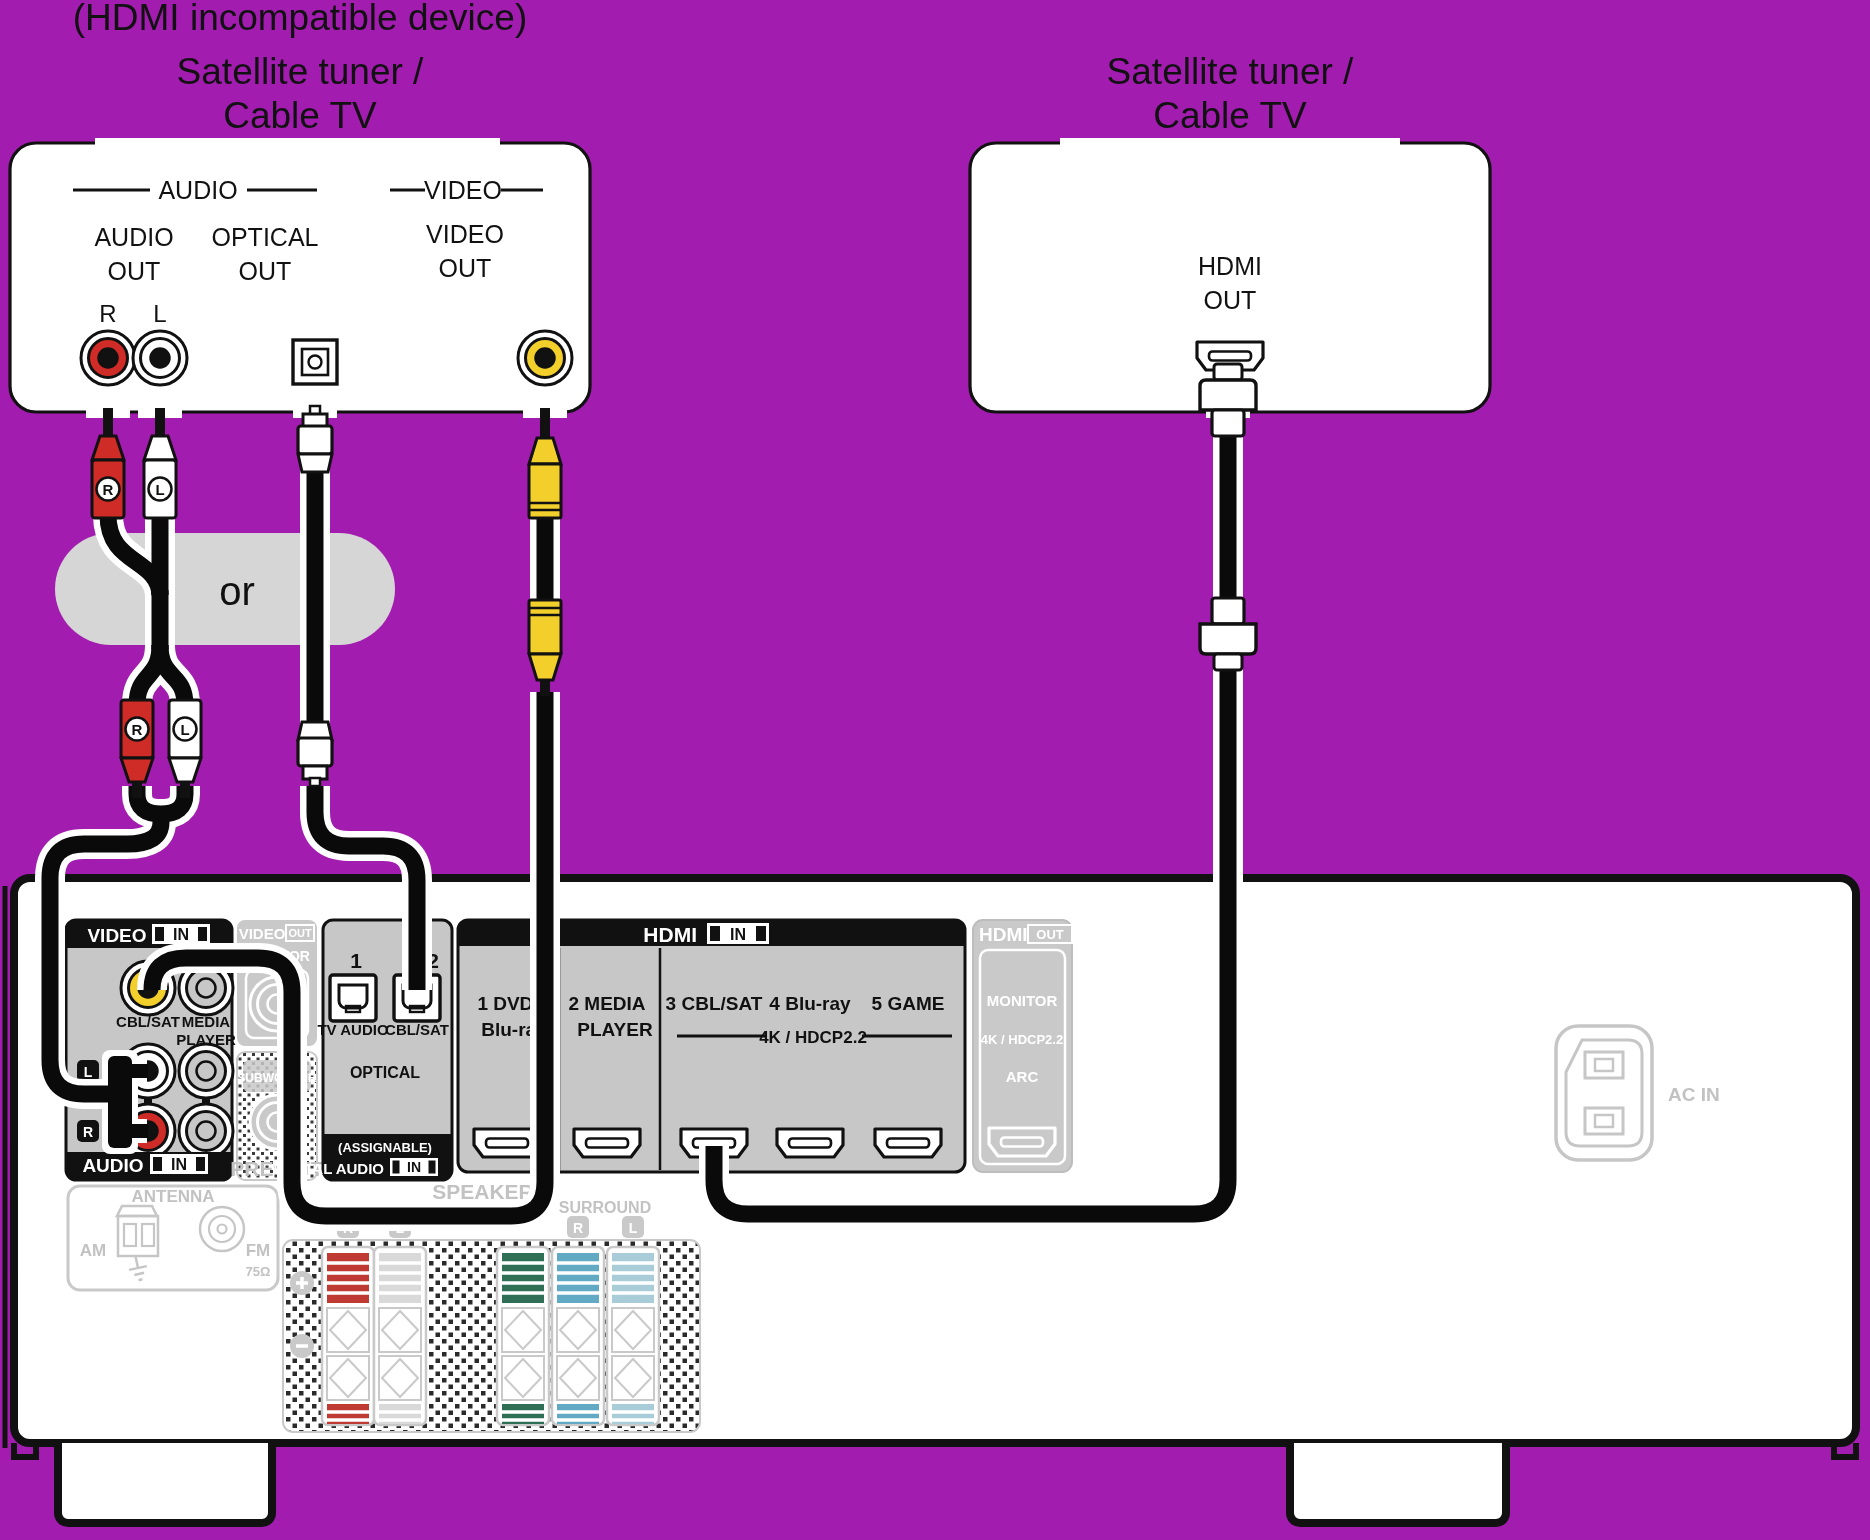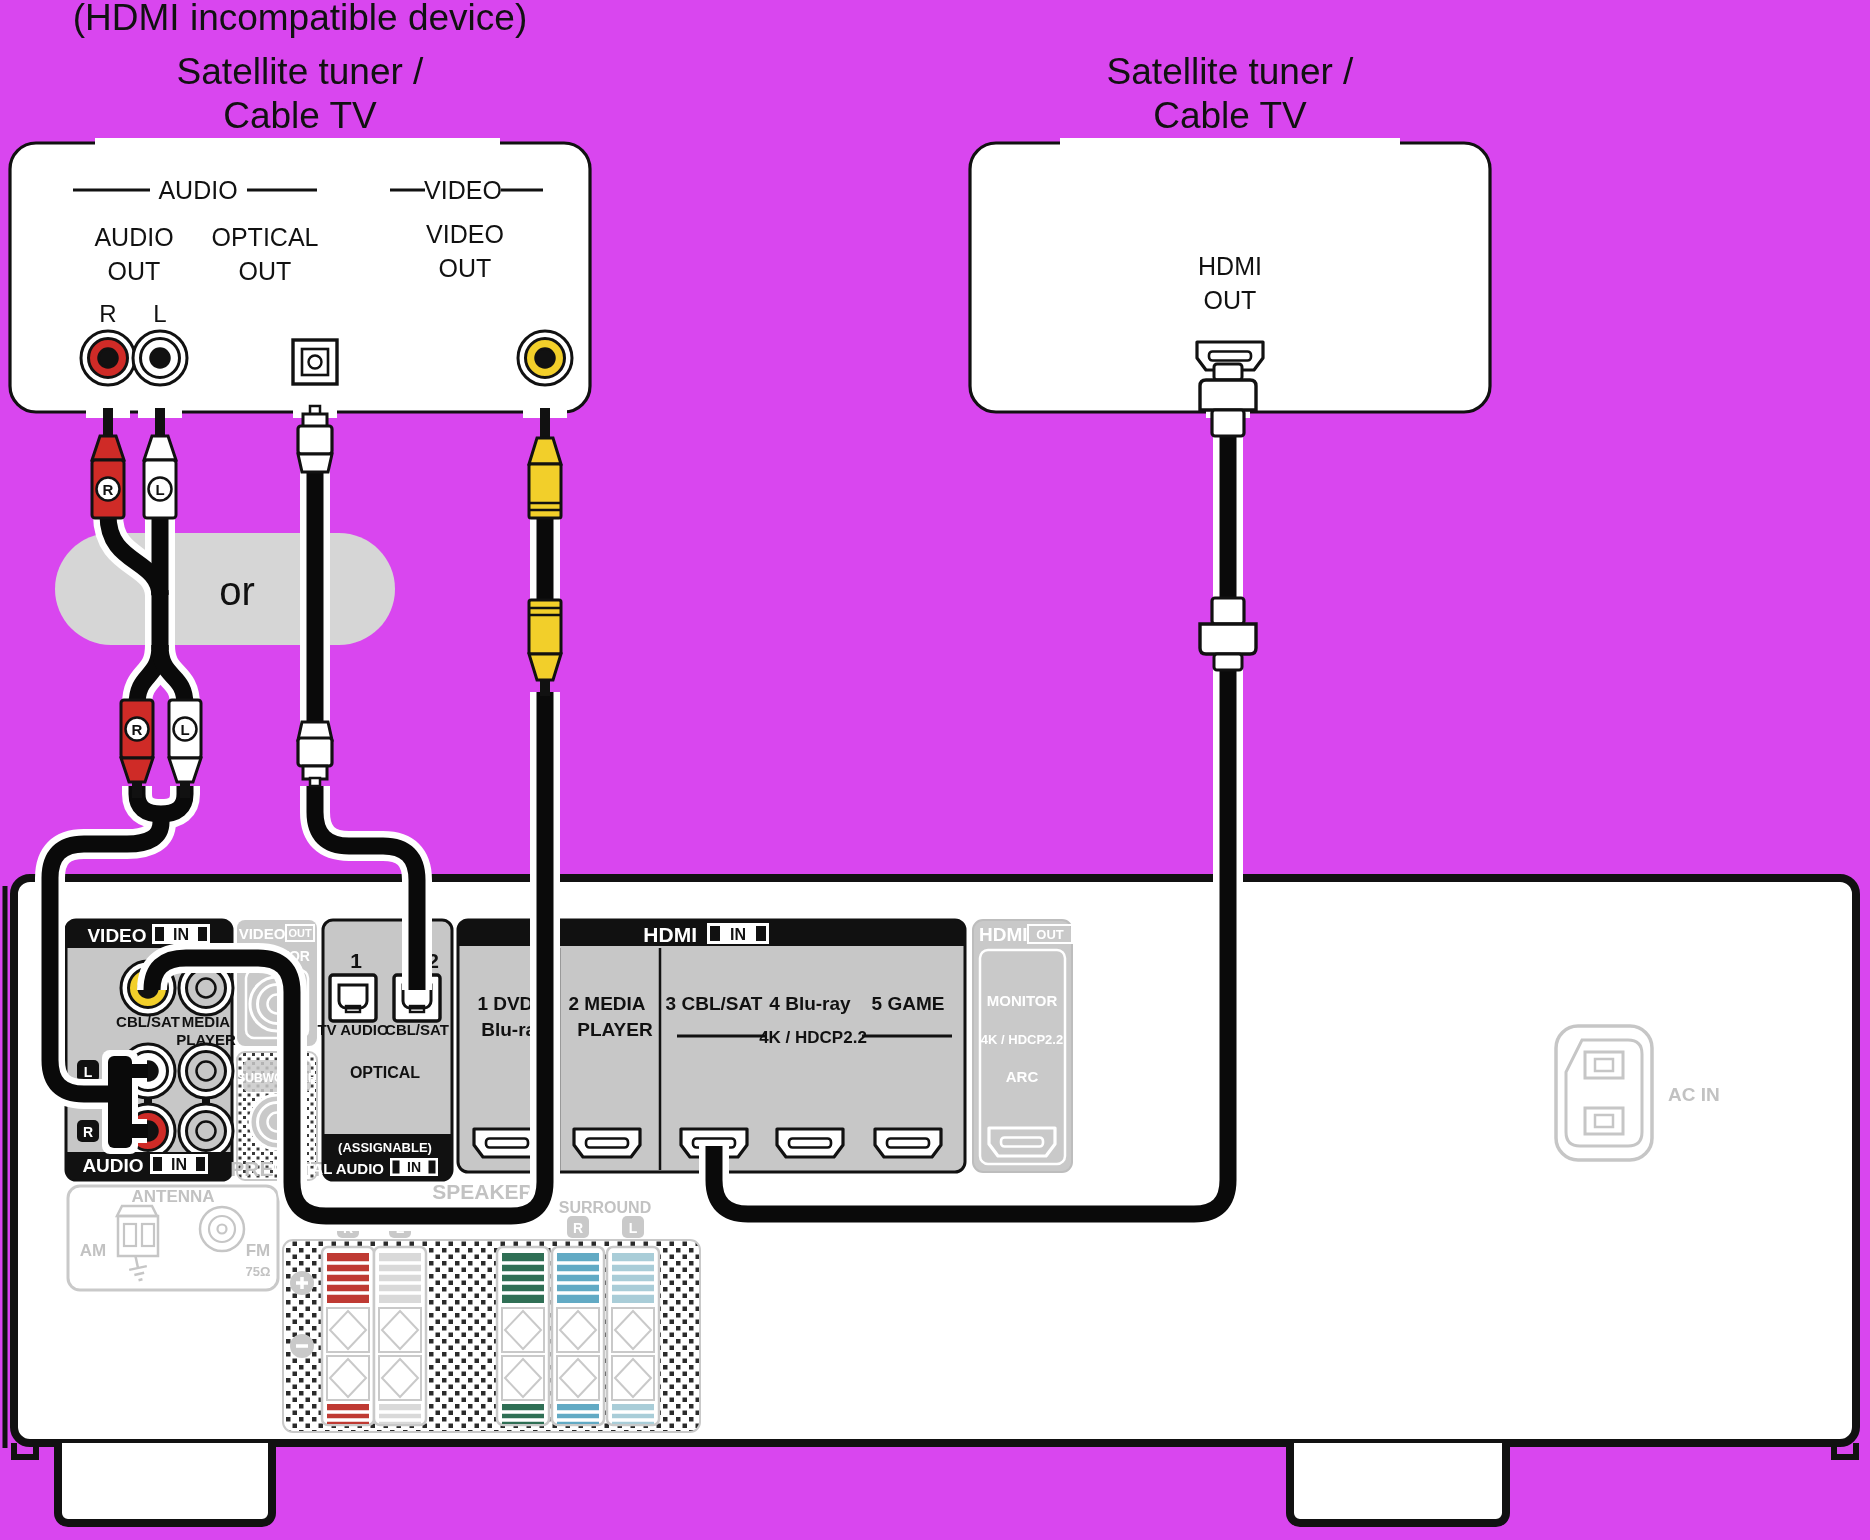--- a/index.html
+++ b/index.html
@@ -1,16 +1,16 @@
 <!DOCTYPE html>
 <html><head>
 <meta charset="utf-8">
 <style>
   html,body{margin:0;padding:0;background:#fff;}
-  .stage{width:1870px;height:1540px;position:relative;background:#d946ef;}
+  .stage{width:1870px;height:1540px;position:relative;background:#a21caf;}
   svg{display:block;}
   text{font-family:"Liberation Sans","DejaVu Sans",sans-serif;fill:#111;}
   .mid{text-anchor:middle}
   .end{text-anchor:end}
   .b{font-weight:bold}
   .t37{font-size:37px}
   .t25{font-size:25px}
   .t24{font-size:24px}
   .t40{font-size:40px}
   .t21{font-size:21px}

